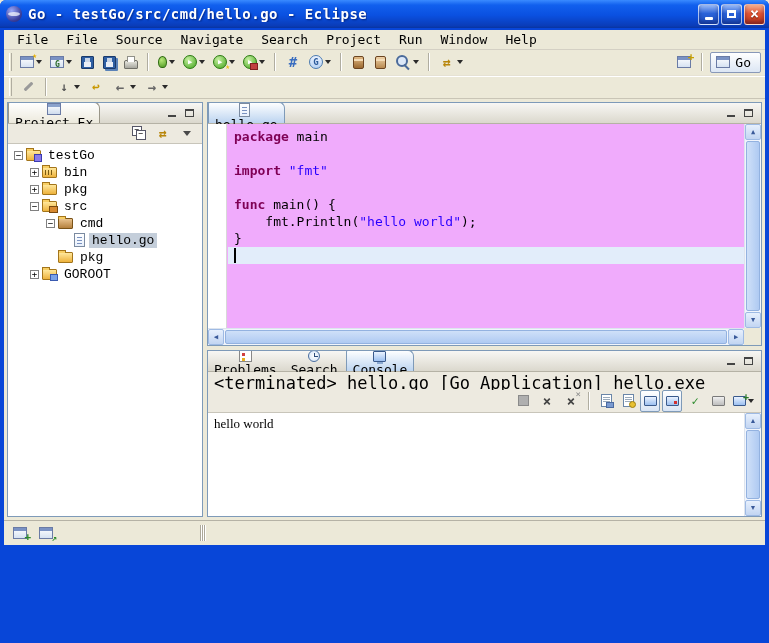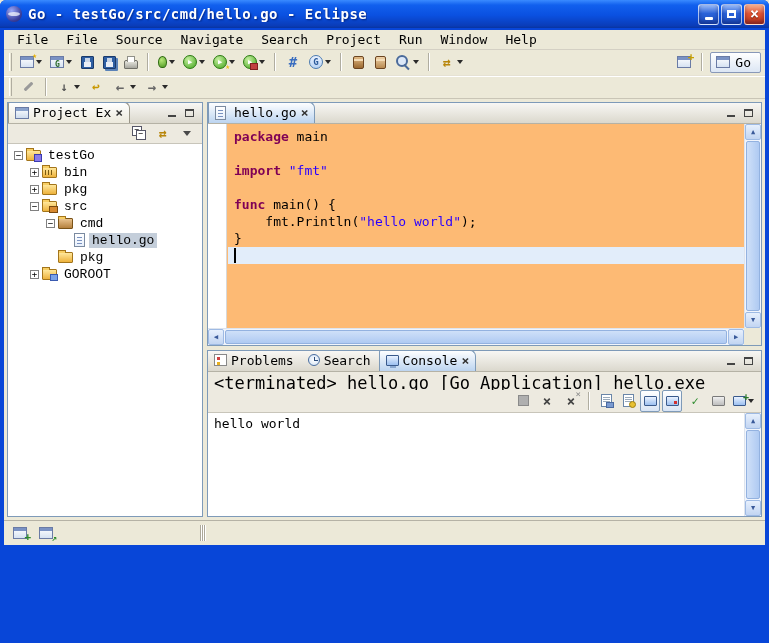--- a/index.html
+++ b/index.html
@@ -136,21 +136,21 @@
   
   .main { height:501px; display:flex; padding:3px; gap:4px; background:#ECE9D8; }
   .panel { border:1px solid #7E9AB8; background:#fff; display:flex; flex-direction:column; overflow:hidden; }
   .explorer { width:196px; flex:none; }
   .right-col { flex:1; display:flex; flex-direction:column; gap:4px; min-width:0; }
   .editor-panel { flex:1; min-height:0; }
   .console-panel { height:167px; flex:none; }
 
   .phead { height:21px; background:linear-gradient(#F8F7F4,#DBD8CD); display:flex; align-items:flex-end;
     border-bottom:1px solid #B5B2A5; flex:none; }
-  .tab { display:inline-flex; align-items:center; column-gap:4px; height:21px; padding:0 6px; font-size:13px; white-space:nowrap; }
+  .tab { display:inline-flex; align-items:center; column-gap:4px; height:21px; padding:0 6px; font-size:13px; white-space:nowrap;flex-direction:column; }
   .tab.active { background:linear-gradient(#FDFEFF,#BCD4F0); border:1px solid #7E9AB8; border-bottom:none;
     border-radius:2px 6px 0 0; }
   .tab.plain-active { background:linear-gradient(#FFFFFF,#ECE9DC); border:1px solid #9A9688; border-bottom:none;
     border-radius:2px 6px 0 0; }
   .tclose::before { content:"\00D7"; font-weight:bold; font-size:13px; color:#333; }
   .winbtns { margin-left:auto; display:flex; align-items:center; gap:3px; padding:0 5px; height:100%; }
   .pbtn { width:15px; height:15px; display:flex; align-items:center; justify-content:center; }
   .pmin { width:8px; height:2px; background:#444; margin-top:6px; }
   .pmax { width:9px; height:8px; border:1px solid #444; border-top:2px solid #444; }
 
@@ -181,21 +181,21 @@
     background:#7AA2E8; border:1px solid #3A5AB0; }
   .t-bin-folder::after { content:""; position:absolute; left:2px; top:2px; right:2px; height:5px;
     background:repeating-linear-gradient(90deg,#7A5A10 0 1px, rgba(0,0,0,0) 1px 3px); }
   .t-go-file { width:11px; height:14px; background:linear-gradient(#FFFFFF,#E8F0FC); border:1px solid #7A8AA0; }
   .t-go-file::before { content:""; position:absolute; top:3px; left:2px; right:2px; height:1px; background:#7A92C0;
     box-shadow:0 3px 0 #7A92C0, 0 6px 0 #7A92C0; }
   .i-explorer { width:14px; height:12px; border:1px solid #6A7BA5; background:linear-gradient(#FFFFFF,#CFDCEE); }
   .i-explorer::before { content:""; position:absolute; left:0; top:0; right:0; height:3px; background:#8AA2CC; }
 
   
-  .ebody { flex:1; position:relative; background:#fdba74; min-height:0; }
+  .ebody { flex:1; position:relative; background:#f0abfc; min-height:0; }
   .ruler { position:absolute; left:0; top:0; bottom:17px; width:19px; background:#FFF; border-right:1px solid #D8D8D8; }
   .codewrap { position:absolute; left:20px; top:0; right:17px; bottom:17px; padding-top:4px; overflow:hidden;
     font-size:13px; line-height:17px; }
   .code-line { height:17px; white-space:pre; padding-left:6px; }
   .code-line.current { background:#E2EDFA; }
   .tok-keyword { color:#7F0055; font-weight:bold; }
   .tok-string { color:#2A00FF; }
   .tok-plain { color:#000; }
   .cursor { display:inline-block; width:2px; height:15px; background:#000; vertical-align:-3px; }
 
@@ -224,21 +224,21 @@
     background:radial-gradient(#FFFFFF,#CFE0F4); }
   .ci-history::before { content:""; position:absolute; left:5px; top:2px; width:1px; height:4px; background:#2A4A7A; }
   .ci-history::after { content:""; position:absolute; left:5px; top:5px; width:4px; height:1px; background:#2A4A7A; }
   .ci-console { width:13px; height:11px; border:1px solid #3A5A8C; border-radius:1px;
     background:linear-gradient(#EAF2FF,#9CC0F0); }
   .ci-console::after { content:""; position:absolute; left:3px; bottom:-3px; width:6px; height:2px; background:#8AA8D0; }
 
   .cinfo { height:18px; background:#EDEAE0; padding:1px 6px; font-size:17px; white-space:nowrap; overflow:hidden; flex:none; }
   .ctools-row { height:23px; background:#EDEAE0; border-bottom:1px solid #C8C5BA; display:flex;
     justify-content:flex-end; align-items:center; padding:0 4px; flex:none; }
-  .cout { flex:1; position:relative; background:#fff; min-height:0; }
+  .cout { flex:1; position:relative; background:#fff; min-height:0;font-family:Liberation Serif, serif; }
   .cout-text { padding:3px 6px; font-size:13px; white-space:pre; }
 
   
   .statusbar { height:30px; background:#ECE9D8; border-top:1px solid #B5B2A5; display:flex; align-items:stretch; }
   .sb-icons { width:196px; flex:none; display:flex; align-items:center; gap:6px; padding:0 6px; }
   .sb-sep { width:2px; border-left:1px solid #ACA899; border-right:1px solid #FFF; margin:4px 0; flex:none; }
   .sb-cell { display:flex; align-items:center; padding:0 10px; white-space:nowrap; }
   .sb-writable { width:114px; }
   .sb-insert { width:110px; }
   .sb-fill { flex:1; }

